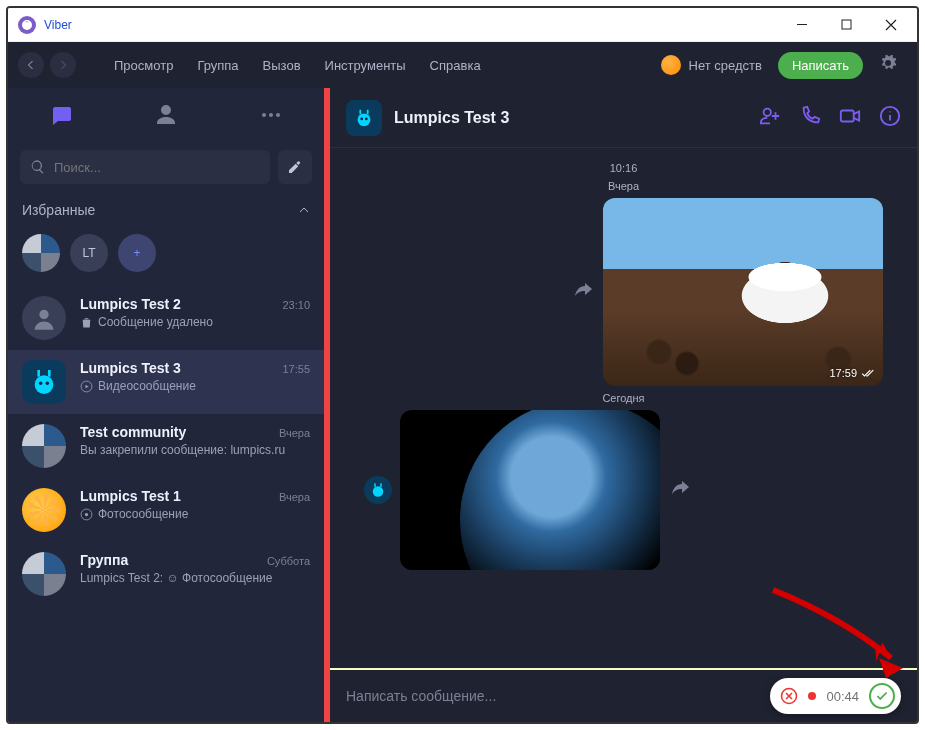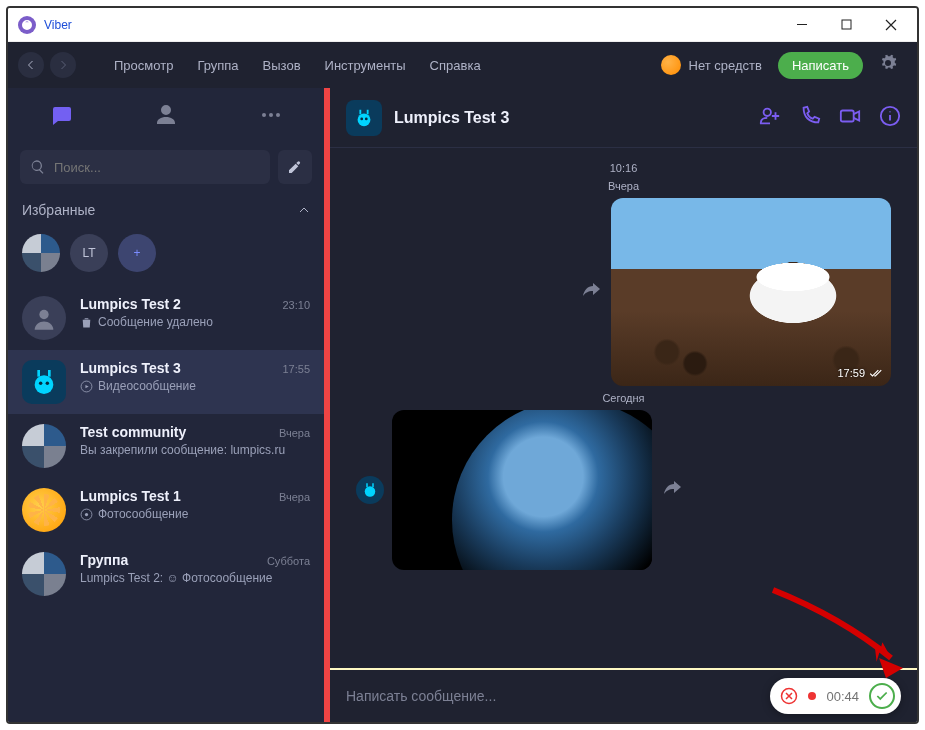--- a/index.html
+++ b/index.html
@@ -53,21 +53,21 @@
   .chat{flex:1;display:flex;flex-direction:column;background:#1f2230;}
   .chathdr{height:60px;display:flex;align-items:center;padding:0 16px;gap:12px;border-bottom:1px solid #2b2f44;}
   .havatar{width:36px;height:36px;border-radius:8px;background:#0a3b5c;display:flex;align-items:center;justify-content:center;flex:none;}
   .cyhead{width:22px;height:22px;}
   .hname{color:#eef0fb;font-size:16px;font-weight:600;}
   .hactions{display:flex;align-items:center;gap:18px;margin-left:auto;}
   .hact{cursor:pointer;}
   .hact svg{width:22px;height:22px;fill:none;stroke:#7b5df0;stroke-width:2;}
   .msgs{flex:1;overflow-y:auto;padding:8px 18px 12px;}
   .tcenter{text-align:center;color:#aeb2c6;font-size:11px;margin:6px 0;}
-  .mrow{display:flex;align-items:center;gap:8px;margin:6px 8px;}
+  .mrow{display:flex;align-items:center;gap:8px;margin:6px 16px;}
   .mrow.in{justify-content:flex-start;}
   .mrow.out{justify-content:flex-end;}
   .bubble-img{border-radius:12px;overflow:hidden;position:relative;background:#333;}
   .imgtime{position:absolute;right:8px;bottom:6px;color:#fff;font-size:11px;display:flex;align-items:center;gap:4px;text-shadow:0 0 3px rgba(0,0,0,0.8);}
   .imgtime svg{width:14px;height:14px;fill:#fff;}
   .fwd{cursor:pointer;}
   .fwd svg{width:24px;height:24px;fill:#7c8094;}
   .mavatar{width:28px;height:28px;border-radius:50%;background:#0a3b5c;display:flex;align-items:center;justify-content:center;flex:none;}
   .mavatar .cyhead-s{width:18px;height:18px;}
   .inputbar{height:54px;border-top:2px solid #fef9c3;display:flex;align-items:center;padding:0 16px;color:#7c8094;}

